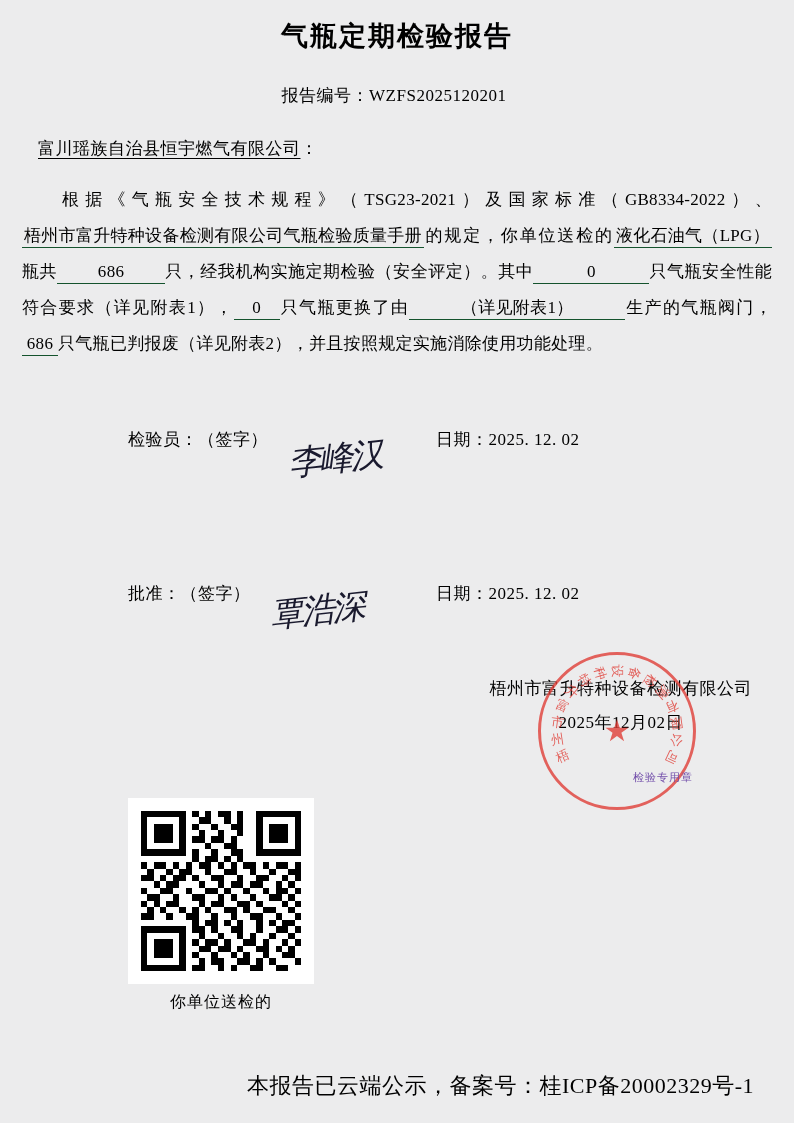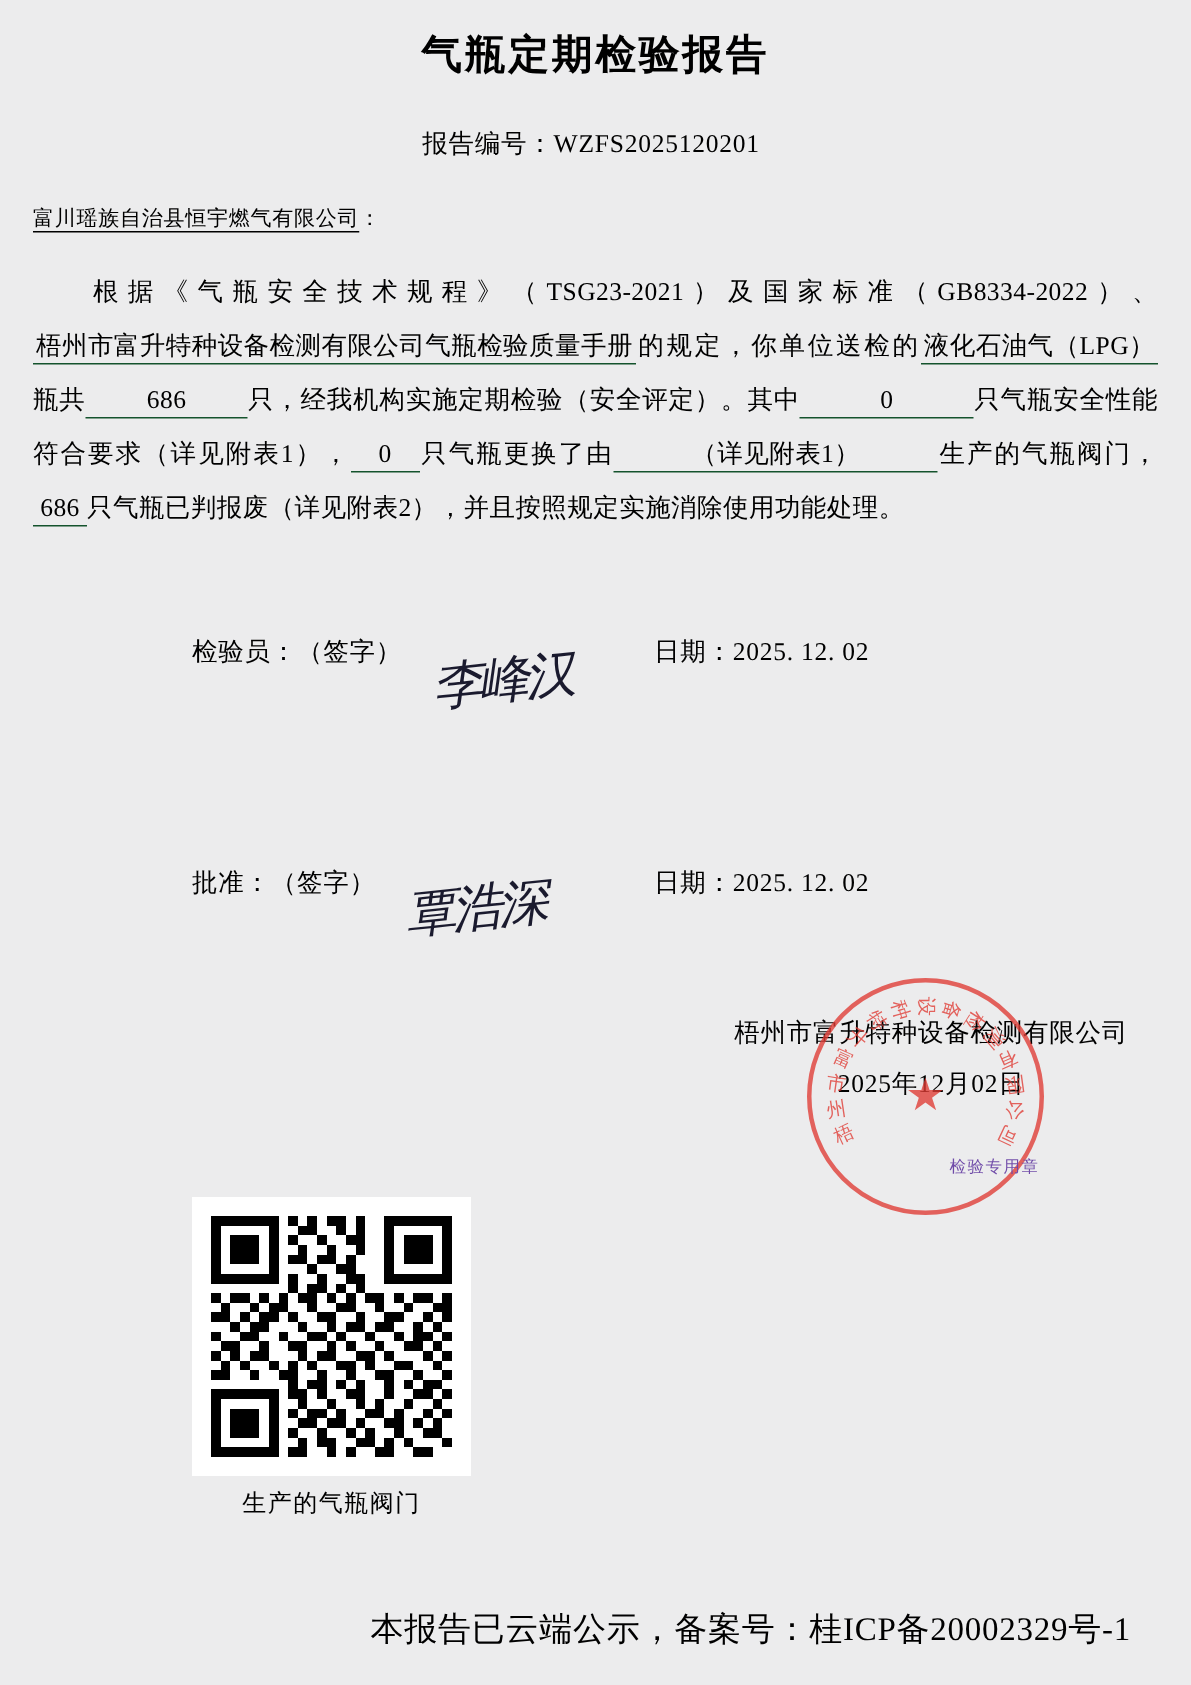--- a/index.html
+++ b/index.html
@@ -32,22 +32,23 @@
   }
   .report-no {
     text-align: center;
     font-size: 17px;
     margin-top: 30px;
     padding-right: 6px;
     letter-spacing: 0.5px;
   }
   .addressee {
     margin-top: 30px;
-    font-size: 14px;
-    letter-spacing: 0.5px;
+    font-size: 17px;
+    letter-spacing: 0.5px;
+    margin-left: 16px;
   }
   .addressee .u {
     text-decoration: underline;
     text-underline-offset: 4px;
   }
   .body-text {
     margin-top: 22px;
     font-size: 17px;
     line-height: 36px;
     text-align: justify;
@@ -422,18 +423,18 @@
             <rect x="16" y="26" width="1" height="1"></rect>
           <rect x="19" y="26" width="2" height="1"></rect>
             <rect x="23" y="26" width="2" height="1"></rect>
           <rect x="10" y="9" width="1" height="1"></rect>
             <rect x="12" y="9" width="2" height="1"></rect>
             <rect x="15" y="9" width="1" height="1"></rect>
           <rect x="17" y="9" width="1" height="1"></rect>
         </g>
       </svg>
     </div>
-    <div class="qr-caption">生产的气瓶阀门</div>
+    <div class="qr-caption">你单位送检的</div>
   </div>
 
   <div class="footer">本报告已云端公示，备案号：桂ICP备20002329号-1</div>
 
 </div>
 
 </body></html>

